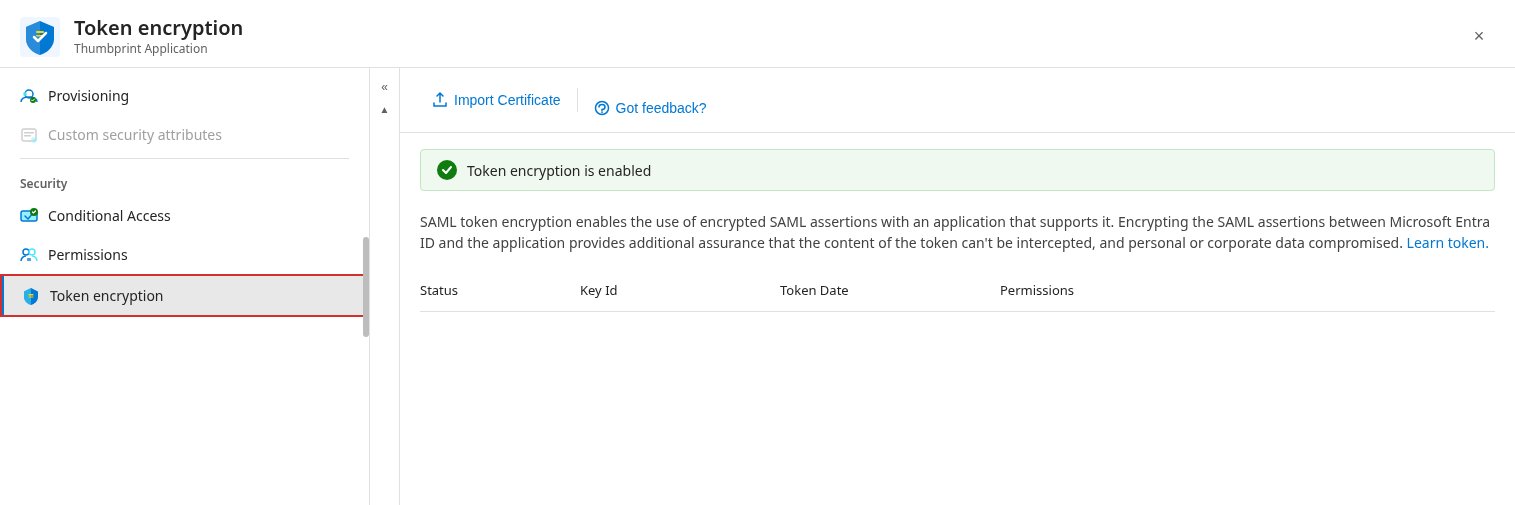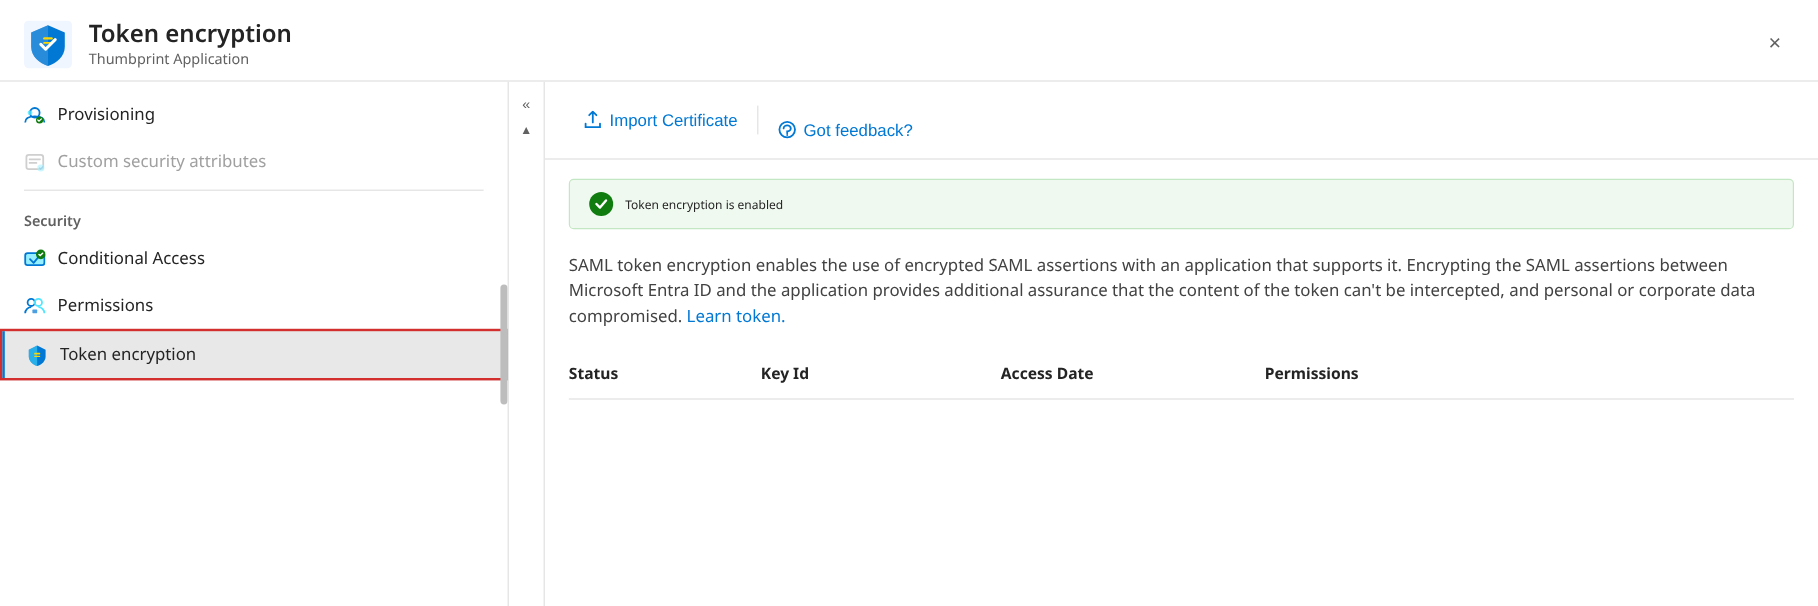--- a/index.html
+++ b/index.html
@@ -59,21 +59,21 @@
 
     
     .main-layout {
       display: flex;
       flex: 1;
       overflow: hidden;
     }
 
     
     .sidebar {
-      width: 424px;
+      width: 370px;
       flex-shrink: 0;
       border-right: 1px solid #e0e0e0;
       overflow-y: auto;
       padding: 8px 0;
       position: relative;
     }
     .sidebar-item {
       display: flex;
       align-items: center;
       gap: 10px;
@@ -213,21 +213,21 @@
       background: #107c10;
       border-radius: 50%;
       display: flex;
       align-items: center;
       justify-content: center;
       color: white;
       font-size: 12px;
       flex-shrink: 0;
     }
     .status-text {
-      font-size: 10px;
+      font-size: 14px;
       color: #242424;
     }
 
     
     .description {
       padding: 4px 20px 16px 20px;
       font-size: 14px;
       color: #424242;
       line-height: 1.5;
       flex-shrink: 0;
@@ -243,21 +243,21 @@
       padding: 0 20px;
     }
     .table-header {
       display: grid;
       grid-template-columns: 160px 200px 220px 260px 1fr;
       border-bottom: 1px solid #e0e0e0;
       padding: 8px 0;
     }
     .table-col-header {
       font-size: 13px;
-      font-weight: 700;
+      font-weight: 400;
       color: #242424;
       padding: 4px 8px 4px 0;
     }
 
     
     .icon-provisioning {
       width: 18px;
       height: 18px;
       flex-shrink: 0;
     }
@@ -415,19 +415,19 @@
 
     <div class="description">
       <span>SAML token encryption enables the use of encrypted SAML assertions with an application that supports it. Encrypting the SAML assertions between Microsoft Entra ID and the application provides additional assurance that the content of the token can't be intercepted, and personal or corporate data compromised.</span>
       <a href="#">Learn token.</a>
     </div>
 
     <div class="data-table">
       <div class="table-header">
         <div class="table-col-header">Status</div>
         <div class="table-col-header">Key Id</div>
-        <div class="table-col-header">Access Date</div>
+        <div class="table-col-header">Token Date</div>
         <div class="table-col-header">Permissions</div>
       </div>
     </div>
 
   </div>
 </div>
 
 </body></html>

